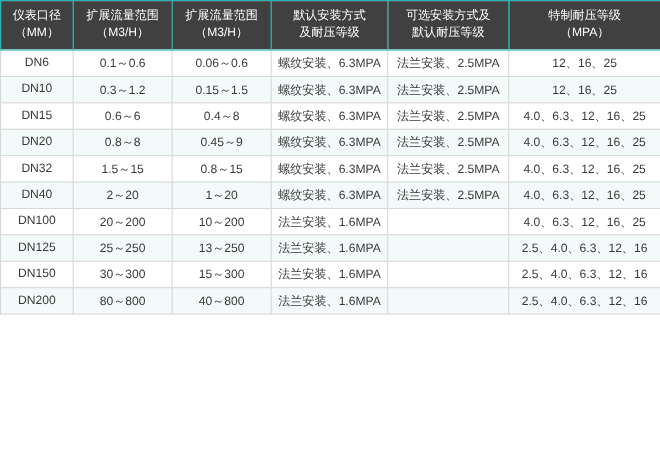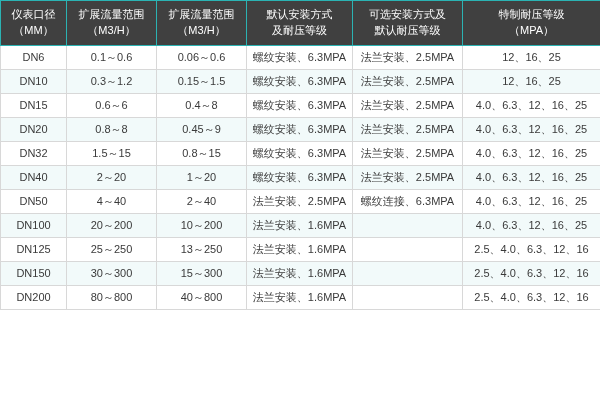--- a/index.html
+++ b/index.html
@@ -138,28 +138,20 @@
       </tr>
       <tr>
         <td>DN40</td>
         <td>2～20</td>
         <td>1～20</td>
         <td>螺纹安装、6.3MPA</td>
         <td>法兰安装、2.5MPA</td>
         <td>4.0、6.3、12、16、25</td>
       </tr>
       <tr>
-        <td>DN50</td>
-        <td>4～40</td>
-        <td>2～40</td>
-        <td>法兰安装、2.5MPA</td>
-        <td class="hl">螺纹连接、6.3MPA</td>
-        <td>4.0、6.3、12、16、25</td>
-      </tr>
-      <tr>
         <td>DN100</td>
         <td>20～200</td>
         <td>10～200</td>
         <td>法兰安装、1.6MPA</td>
         <td></td>
         <td>4.0、6.3、12、16、25</td>
       </tr>
       <tr>
         <td>DN125</td>
         <td>25～250</td>

